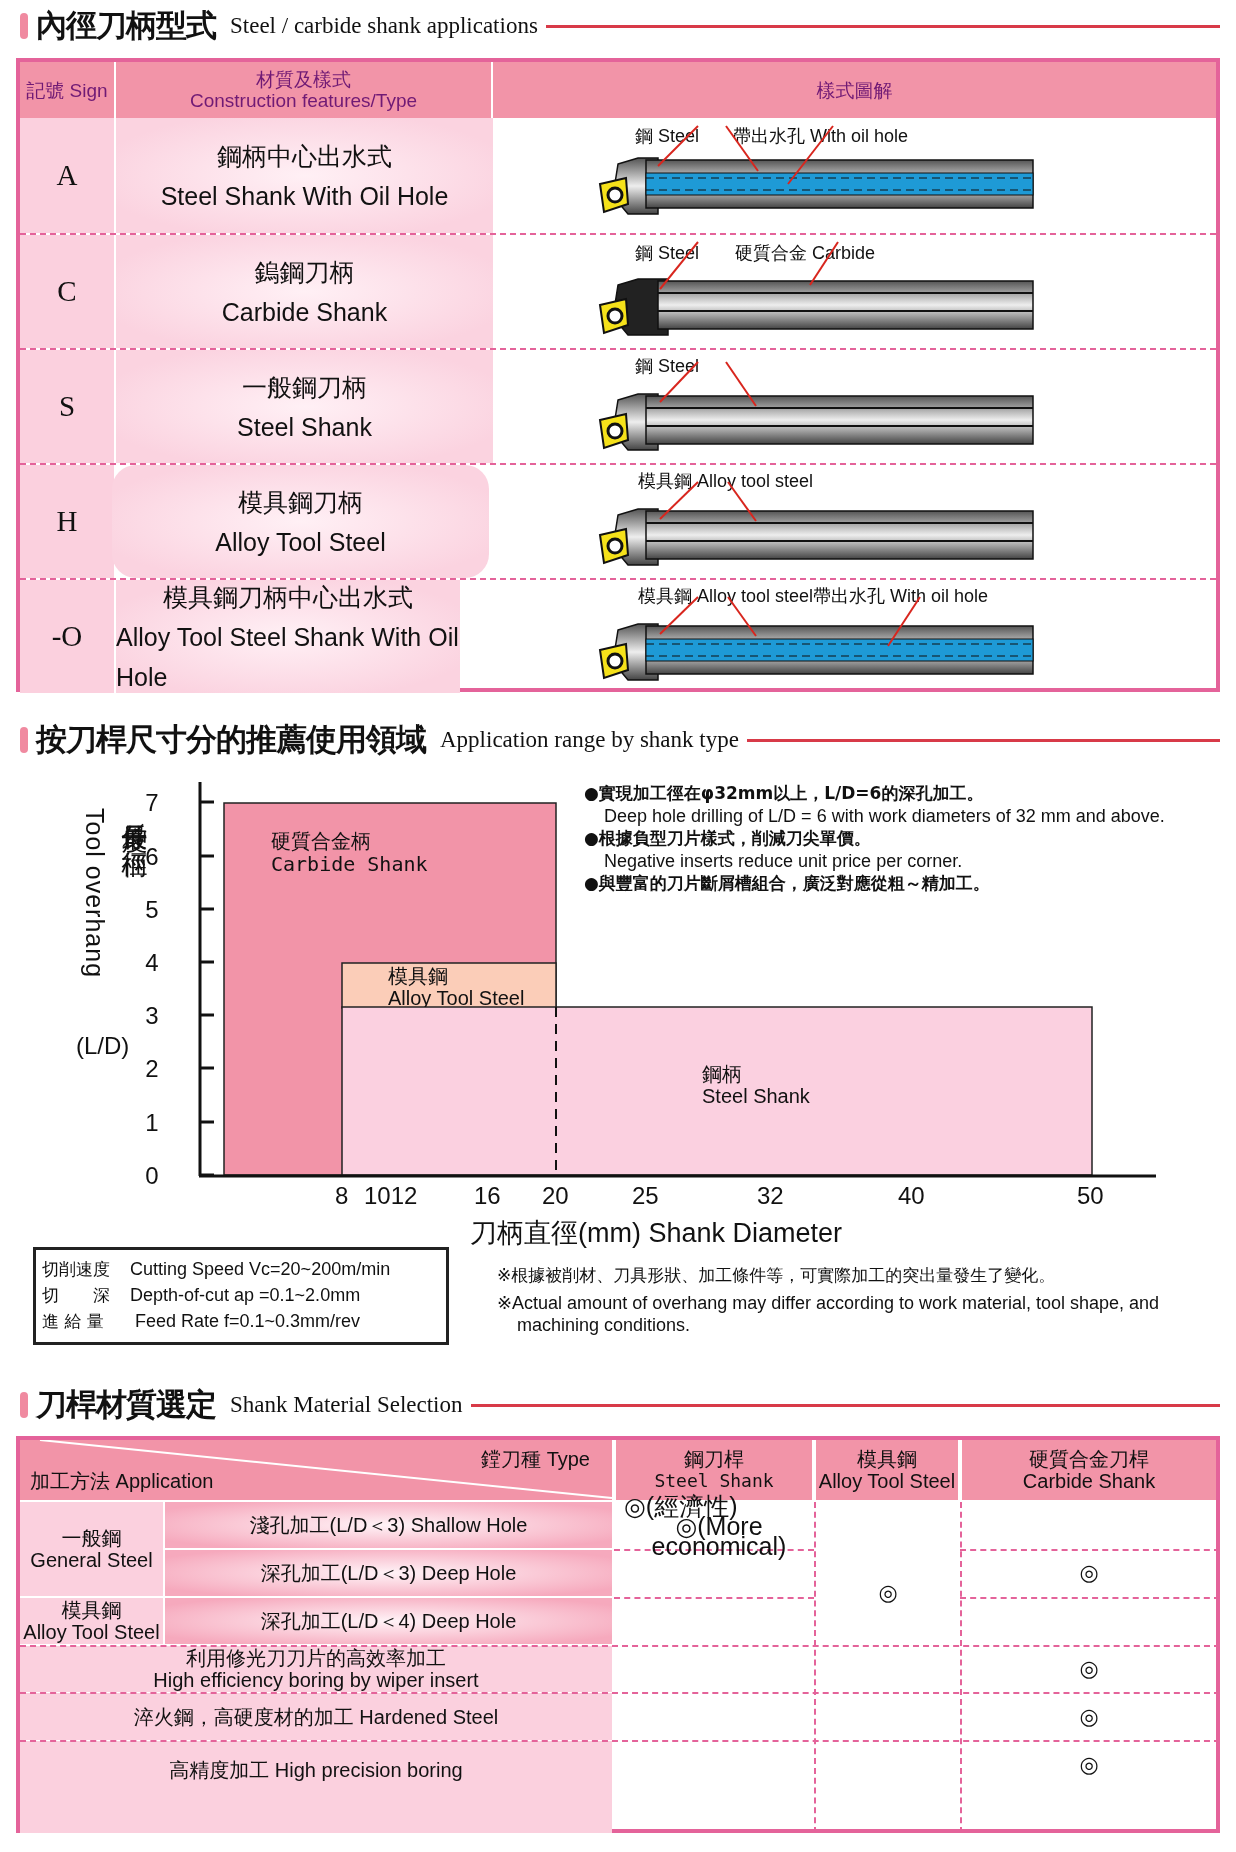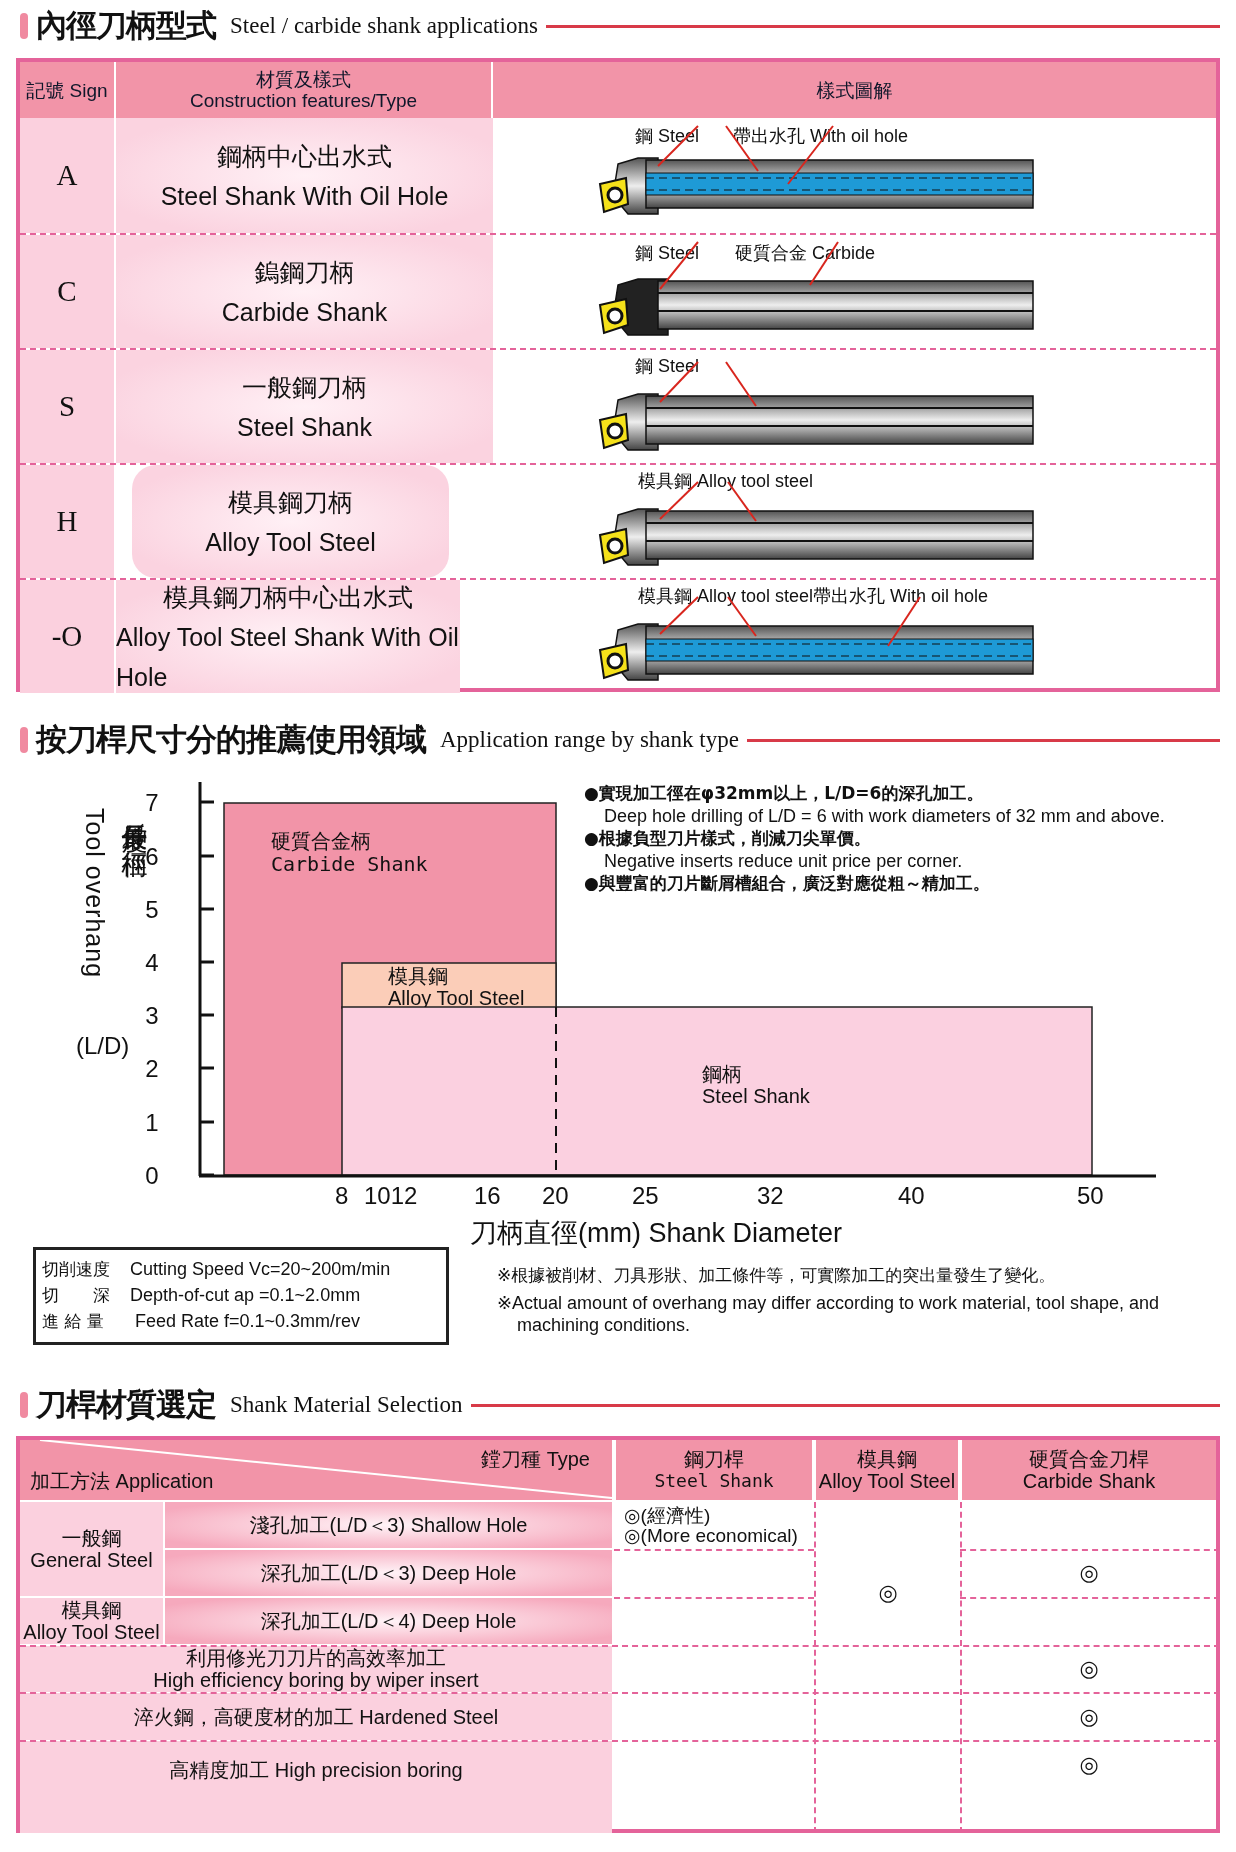--- a/index.html
+++ b/index.html
@@ -5,21 +5,21 @@
   * { box-sizing: border-box; margin: 0; padding: 0; }
   body { width: 1236px; height: 1852px; background: #fff; font-family: "Liberation Sans", "DejaVu Sans", sans-serif; color: #111; position: relative; overflow: hidden; }
   .sec-title { position: absolute; left: 20px; display: flex; align-items: center; height: 44px; width: 1200px; }
   .sec-title .bar { width: 8px; height: 26px; border-radius: 4px; background: #f08aa0; margin-right: 8px; flex: none; }
   .sec-title .zh { font-family: "DejaVu Sans", sans-serif; font-weight: bold; font-size: 31px; letter-spacing: -1px; flex: none; }
   .sec-title .en { font-family: "Liberation Serif", serif; font-size: 23px; margin-left: 14px; flex: none; }
   .sec-title .line { flex: 1; height: 3px; background: #d83a48; margin-left: 8px; }
 
   
   .t1 { position: absolute; left: 16px; top: 58px; width: 1204px; height: 634px; border: 4px solid #e4639a; background: #fff; }
-  .t1 .hdr { position: absolute; left: 0; top: 0; width: 100%; height: 56px; background: #f294a8; color: #0f172a; }
+  .t1 .hdr { position: absolute; left: 0; top: 0; width: 100%; height: 56px; background: #f294a8; color: #701a75; }
   .t1 .hdr div { position: absolute; top: 0; height: 56px; display: flex; flex-direction: column; align-items: center; justify-content: center; font-size: 19px; line-height: 21px; border-right: 2px solid #fff; }
   .t1 .row { position: absolute; left: 0; width: 100%; height: 115px; border-top: 2px dashed #e4639a; }
   .t1 .row .sign { position: absolute; left: 0; top: 0; width: 114px; height: 100%; background: #fbd0de; display: flex; align-items: center; justify-content: center; font-family: "Liberation Serif", serif; font-size: 29px; border-right: 2px solid #fff; }
   .t1 .row .desc { position: absolute; left: 114px; top: 0; width: 463px; height: 100%; background: radial-gradient(ellipse at center, #fff0f5 0%, #fbd3e0 80%); display: flex; flex-direction: column; align-items: center; justify-content: center; font-size: 25px; line-height: 40px; }
   .t1 .row .pic { position: absolute; left: 577px; top: 0; right: 0; height: 100%; }
   .lbl { position: absolute; font-size: 18px; white-space: nowrap; }
   .tool { position: absolute; left: 105px; width: 435px; height: 60px; }
   .tool svg { overflow: visible; }
   .axis-y-label { position: absolute; font-size: 25px; }
   .ytick { position: absolute; left: 142px; font-size: 24px; width: 20px; text-align: center; }
@@ -140,21 +140,21 @@
           <circle cx="17" cy="39" r="7" fill="#fff" stroke="#111" stroke-width="3"></circle>
           <line x1="100" y1="-30" x2="62" y2="10" stroke="#d8261e" stroke-width="2"></line>
           <line x1="128" y1="-30" x2="158" y2="14" stroke="#d8261e" stroke-width="2"></line>
         </svg>
       </div>
     </div>
   </div>
 
   <div class="row" style="top:401px;">
     <div class="sign" style="width:96px;">H</div>
-    <div class="desc" style="left:112px;width:317px;border-radius:24px;">
+    <div class="desc" style="left:92px;width:377px;border-radius:24px;">
       <span>模具鋼刀柄</span>
       <span>Alloy Tool Steel</span>
     </div>
     <div class="pic" style="left:473px;">
       <span class="lbl" style="left:145px;top:4px;">模具鋼 Alloy tool steel</span>
       <div class="tool" style="top:42px;">
         <svg width="435" height="60">
           <path d="M20 8 L40 2 L60 2 L60 58 L30 58 L15 40 Z" fill="url(#g1)" stroke="#111" stroke-width="1.5"></path>
           <rect x="48" y="4" width="387" height="48" fill="url(#g1)" stroke="#111" stroke-width="1.5"></rect>
           <line x1="48" y1="16" x2="435" y2="16" stroke="#111" stroke-width="2"></line>
@@ -342,21 +342,21 @@
   <div class="dh" style="left:0;top:205px;width:1200px;"></div>
   <div class="dh" style="left:0;top:252px;width:1200px;"></div>
   <div class="dh" style="left:0;top:300px;width:1200px;"></div>
   <div class="dh" style="left:594px;top:109px;width:200px;"></div>
   <div class="dh" style="left:594px;top:157px;width:200px;"></div>
   <div class="dh" style="left:940px;top:109px;width:260px;"></div>
   <div class="dh" style="left:940px;top:157px;width:260px;"></div>
   <div class="dv" style="left:794px;top:62px;height:331px;"></div>
   <div class="dv" style="left:940px;top:62px;height:331px;"></div>
 
-  <div class="cell" style="left:604px;top:66px;width:190px;height:40px;align-items:flex-start;font-size:19px;line-height:20px;">
+  <div class="cell" style="left:604px;top:66px;width:190px;height:40px;align-items:flex-start;font-size:25px;line-height:20px;">
     <span>◎(經濟性)</span>
     <span>◎(More economical)</span>
   </div>
   <div class="cell" style="left:796px;top:62px;width:144px;height:331px;padding-bottom:150px;font-size:22px;">◎</div>
   <div class="cell" style="left:942px;top:110px;right:0;height:46px;font-size:22px;">◎</div>
   <div class="cell" style="left:942px;top:206px;right:0;height:46px;font-size:22px;">◎</div>
   <div class="cell" style="left:942px;top:253px;right:0;height:47px;font-size:22px;">◎</div>
   <div class="cell" style="left:942px;top:301px;right:0;height:47px;font-size:22px;">◎</div>
 </div>
 

